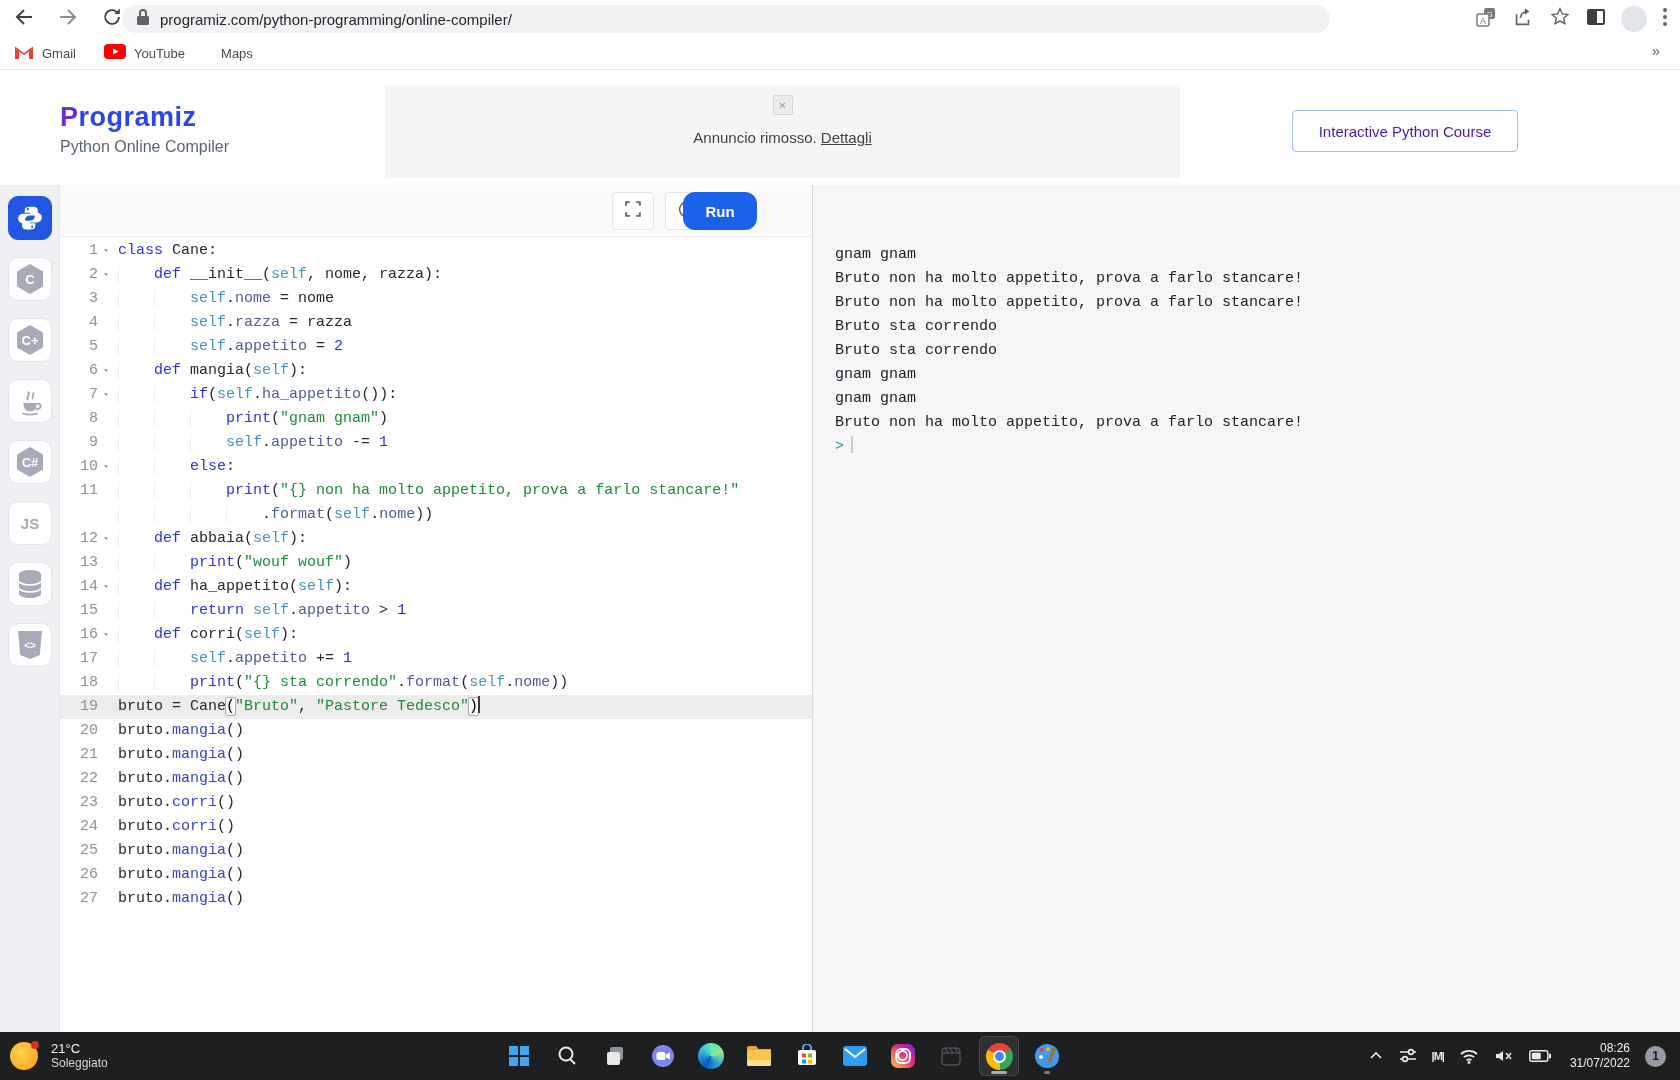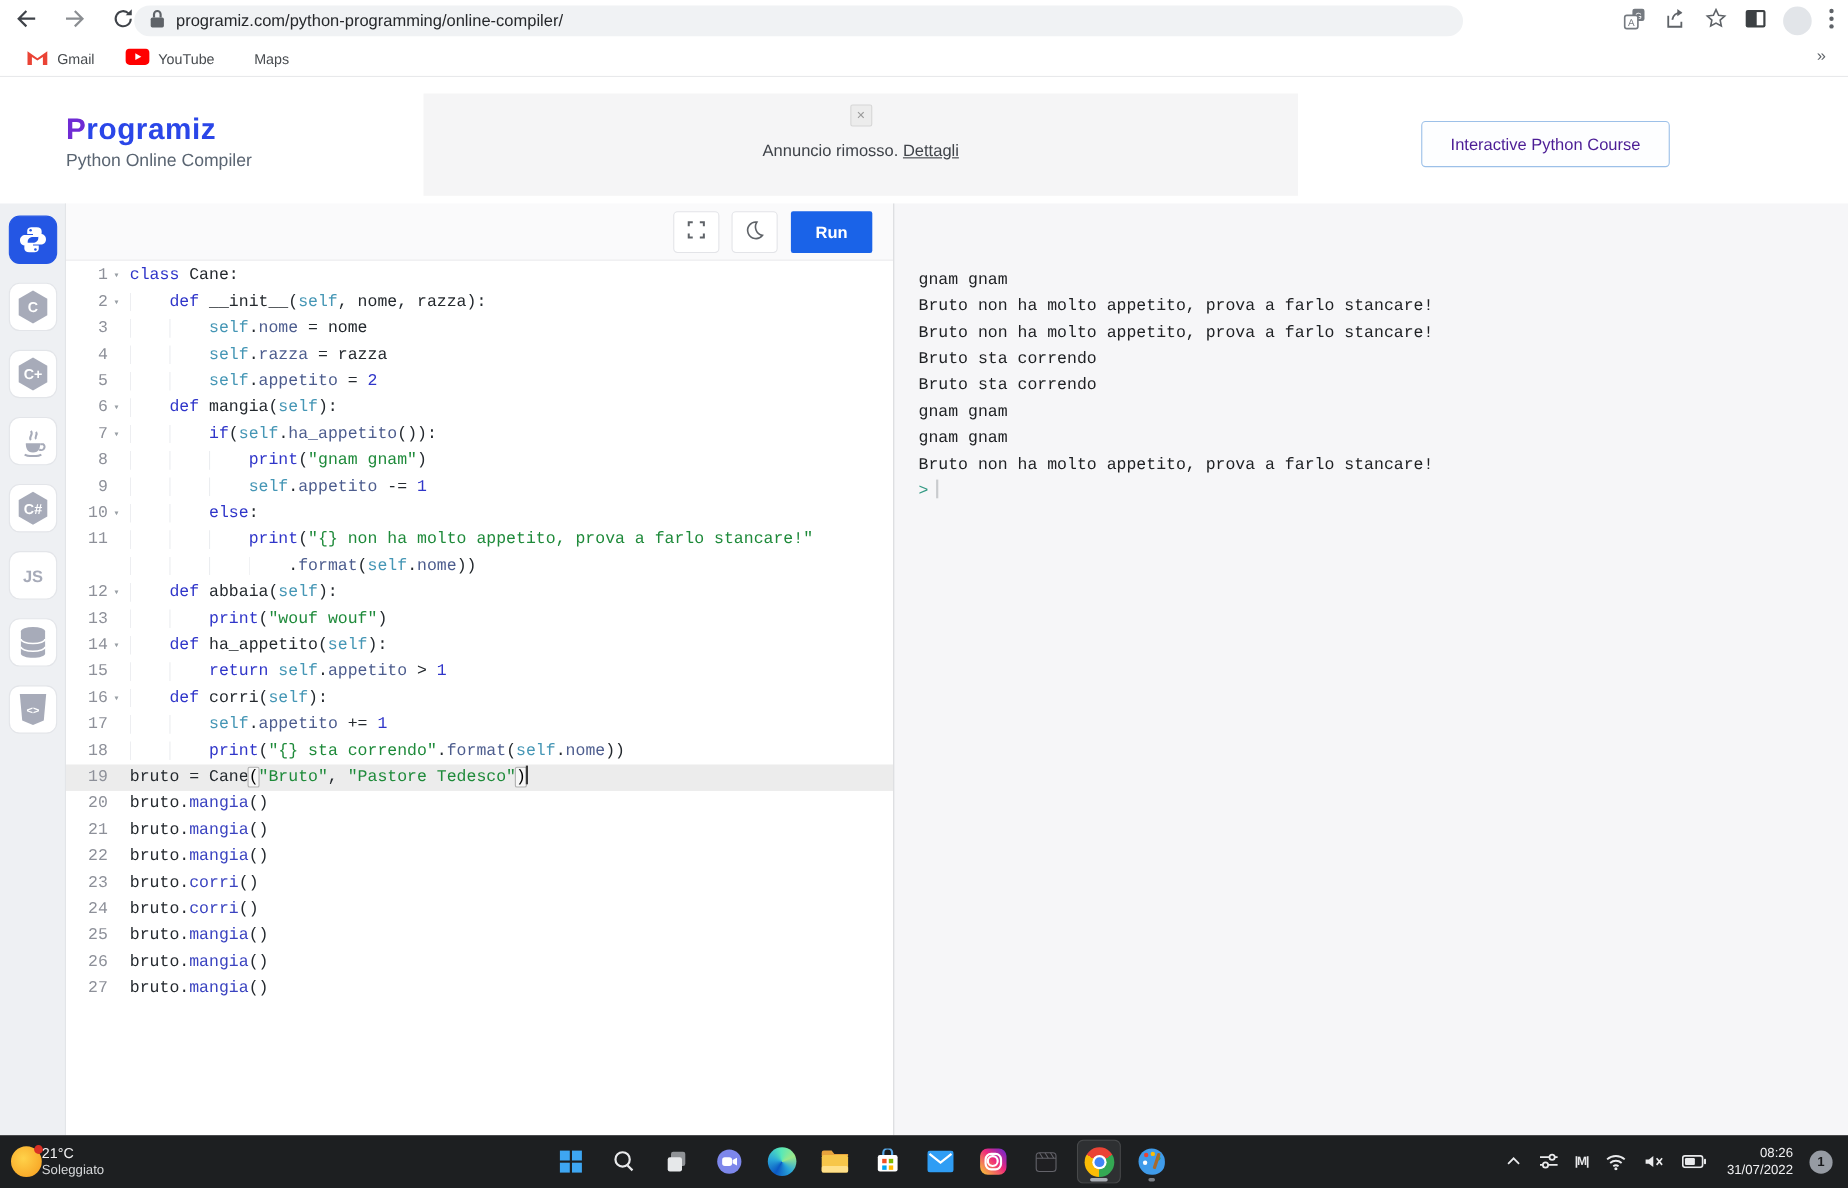--- a/index.html
+++ b/index.html
@@ -12,21 +12,21 @@
   .nav-icons{position:absolute;left:10px;top:0;height:38px;display:flex;align-items:center;gap:16px;}
   .nav-btn{width:28px;height:28px;display:flex;align-items:center;justify-content:center;border-radius:50%;}
   .address-bar{position:absolute;left:122px;top:5px;width:1208px;height:28px;background:#f0f2f4;
     border-radius:14px;display:flex;align-items:center;padding-left:14px;box-sizing:border-box;gap:10px;}
   .url-text{font-size:15px;color:#26282b;}
   .action-icons{position:absolute;right:12px;top:0;height:38px;display:flex;align-items:center;gap:15px;}
   .avatar{width:26px;height:26px;border-radius:50%;background:#e2e5e9;}
 
   
   .bookmarks-bar{position:absolute;left:0;top:38px;width:1680px;height:32px;background:#fff;
-    border-bottom:1px solid #e8e9eb;display:flex;align-items:center;padding-left:24px;box-sizing:border-box;gap:28px;}
+    border-bottom:1px solid #e8e9eb;display:flex;align-items:center;padding-left:14px;box-sizing:border-box;gap:28px;}
   .bookmark{display:flex;align-items:center;gap:8px;font-size:13px;color:#474b4f;}
   .maps-pin{width:15px;height:15px;border-radius:50% 50% 50% 0;transform:rotate(-45deg);
     background:conic-gradient(#4285f4 0 25%,#34a853 0 50%,#fbbc04 0 75%,#ea4335 0);position:relative;}
   .maps-pin:after{content:'';position:absolute;left:5px;top:5px;width:5px;height:5px;border-radius:50%;background:#fff;}
   .bm-overflow{position:absolute;right:20px;top:4px;font-size:15px;color:#5f6368;}
 
   
   .page-header{position:absolute;left:0;top:70px;width:1680px;height:115px;background:#fff;}
   .logo{position:absolute;left:60px;top:32px;font-size:27px;font-weight:bold;color:#2a46e8;letter-spacing:.5px;}
   .logo .logo-p{color:#6f2bd4;}
@@ -53,22 +53,22 @@
   .editor-pane{position:absolute;left:60px;top:0;width:752px;height:847px;background:#fff;}
   .editor-toolbar{position:absolute;left:0;top:0;width:752px;height:52px;background:#fafafb;
     border-bottom:1px solid #ececee;box-sizing:border-box;}
   .file-tab{position:absolute;left:0;top:0;width:180px;height:52px;background:#f1f2f4;
     border-right:1px solid #e6e7ea;box-sizing:border-box;line-height:52px;padding-left:28px;
     font-size:16px;color:#3e4654;}
   .tool-btn{position:absolute;top:7px;width:42px;height:38px;background:#fff;border:1px solid #e3e4e8;
     border-radius:4px;display:flex;align-items:center;justify-content:center;box-sizing:border-box;}
   .btn-fullscreen{left:552px;}
   .btn-theme{left:605px;}
-  .run-btn{position:absolute;left:659px;top:7px;width:74px;height:38px;background:#1a63e8;border:none;
-    border-radius:2px;color:#fff;font-size:15px;font-weight:bold;display:flex;align-items:center;justify-content:center;}
+  .run-btn{position:absolute;left:623px;top:7px;width:74px;height:38px;background:#1a63e8;border:none;
+    border-radius:12px;color:#fff;font-size:15px;font-weight:bold;display:flex;align-items:center;justify-content:center;}
   .code-area{position:absolute;left:0;top:52px;width:752px;height:795px;overflow:hidden;padding-top:2px;
     font-family:"Liberation Mono","DejaVu Sans Mono",monospace;font-size:15px;}
   .crow{display:flex;height:24px;line-height:24px;}
   .crow.active{background:#ececec;}
   .gut{display:inline-flex;width:54px;flex:0 0 54px;}
   .gut .num{width:38px;text-align:right;color:#8d9099;}
   .gut .fold{width:16px;text-align:center;color:#9aa0a6;font-size:9px;line-height:24px;}
   .codeline{white-space:pre;padding-left:4px;}
   .tk-t{color:#24292e;} .tk-k{color:#2f35c9;} .tk-v{color:#4596b5;} .tk-p{color:#4d5d8e;}
   .tk-s{color:#1e8a3a;} .tk-n{color:#2f35c9;} .tk-f{color:#3a43c0;}
@@ -87,21 +87,21 @@
     display:flex;align-items:center;justify-content:center;box-sizing:border-box;}
   .shell-body{position:absolute;left:0;top:52px;width:100%;height:795px;padding:6px 0 0 22px;
     box-sizing:border-box;font-family:Liberation Mono, monospace;
     font-size:15px;color:#202225;}
   .srow{height:24px;line-height:24px;white-space:pre;}
   .prompt-char{color:#349a84;}
   .shell-cursor{display:inline-block;width:2px;height:17px;background:#c9cbce;vertical-align:-3px;margin-left:7px;}
 
   
   .taskbar{position:absolute;left:0;top:1032px;width:1680px;height:48px;background:#1d1f21;}
-  .weather{position:absolute;left:10px;top:0;height:48px;display:flex;align-items:center;gap:0;}
+  .weather{position:absolute;left:10px;top:0;height:48px;display:flex;align-items:center;gap:13px;}
   .sun{width:28px;height:28px;border-radius:50%;background:radial-gradient(circle at 40% 40%,#ffd24a,#f69b1d);position:relative;}
   .sun:after{content:'';position:absolute;right:-1px;top:-1px;width:8px;height:8px;border-radius:50%;background:#d93025;}
   .weather-text{display:flex;flex-direction:column;justify-content:center;}
   .weather-temp{font-size:13px;color:#f2f2f3;line-height:15px;}
   .weather-desc{font-size:12px;color:#d4d6d8;line-height:15px;}
   .app-icons{position:absolute;left:499px;top:4px;display:flex;gap:8px;}
   .app-tile{width:40px;height:40px;border-radius:6px;display:flex;align-items:center;justify-content:center;position:relative;}
   .app-tile.active{background:rgba(255,255,255,.08);box-shadow:inset 0 0 0 1px rgba(255,255,255,.12);}
   .app-tile.active:after{content:'';position:absolute;bottom:2px;left:50%;transform:translateX(-50%);
     width:16px;height:3px;border-radius:2px;background:#a8adb4;}

